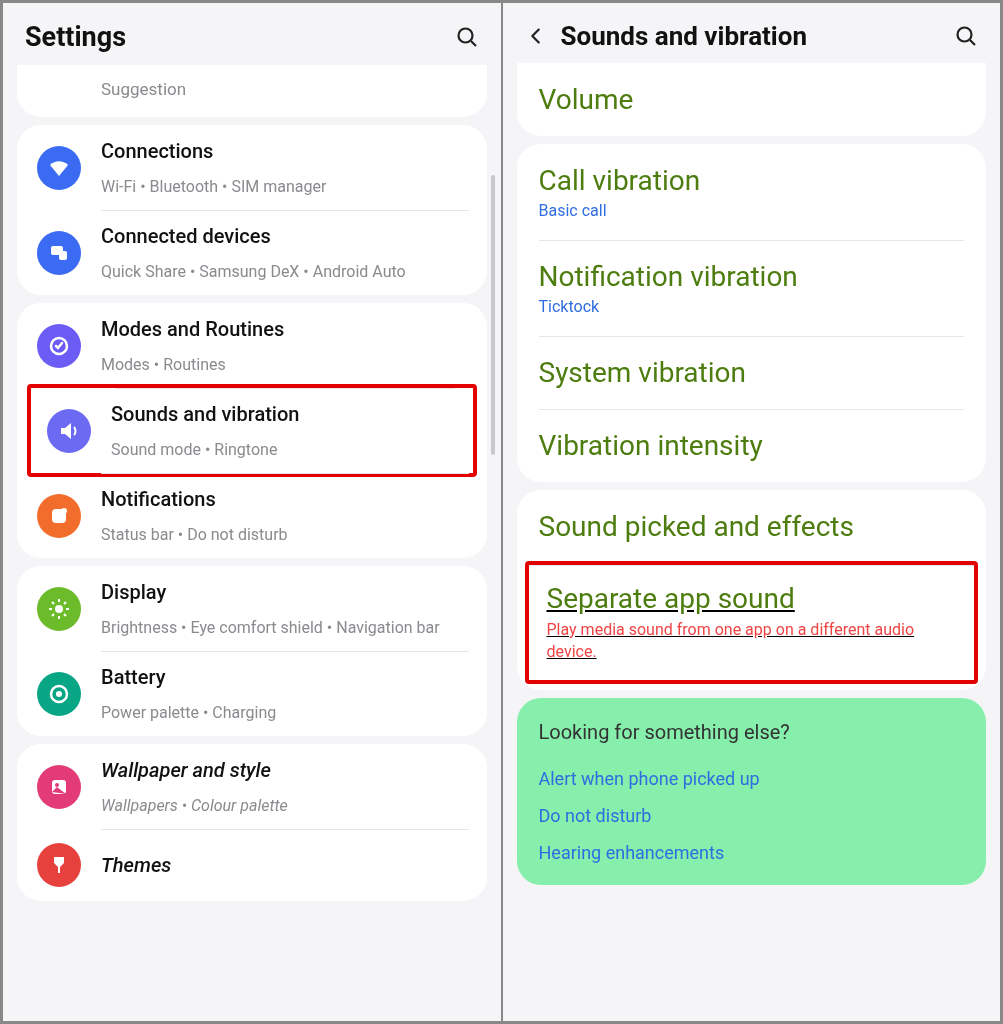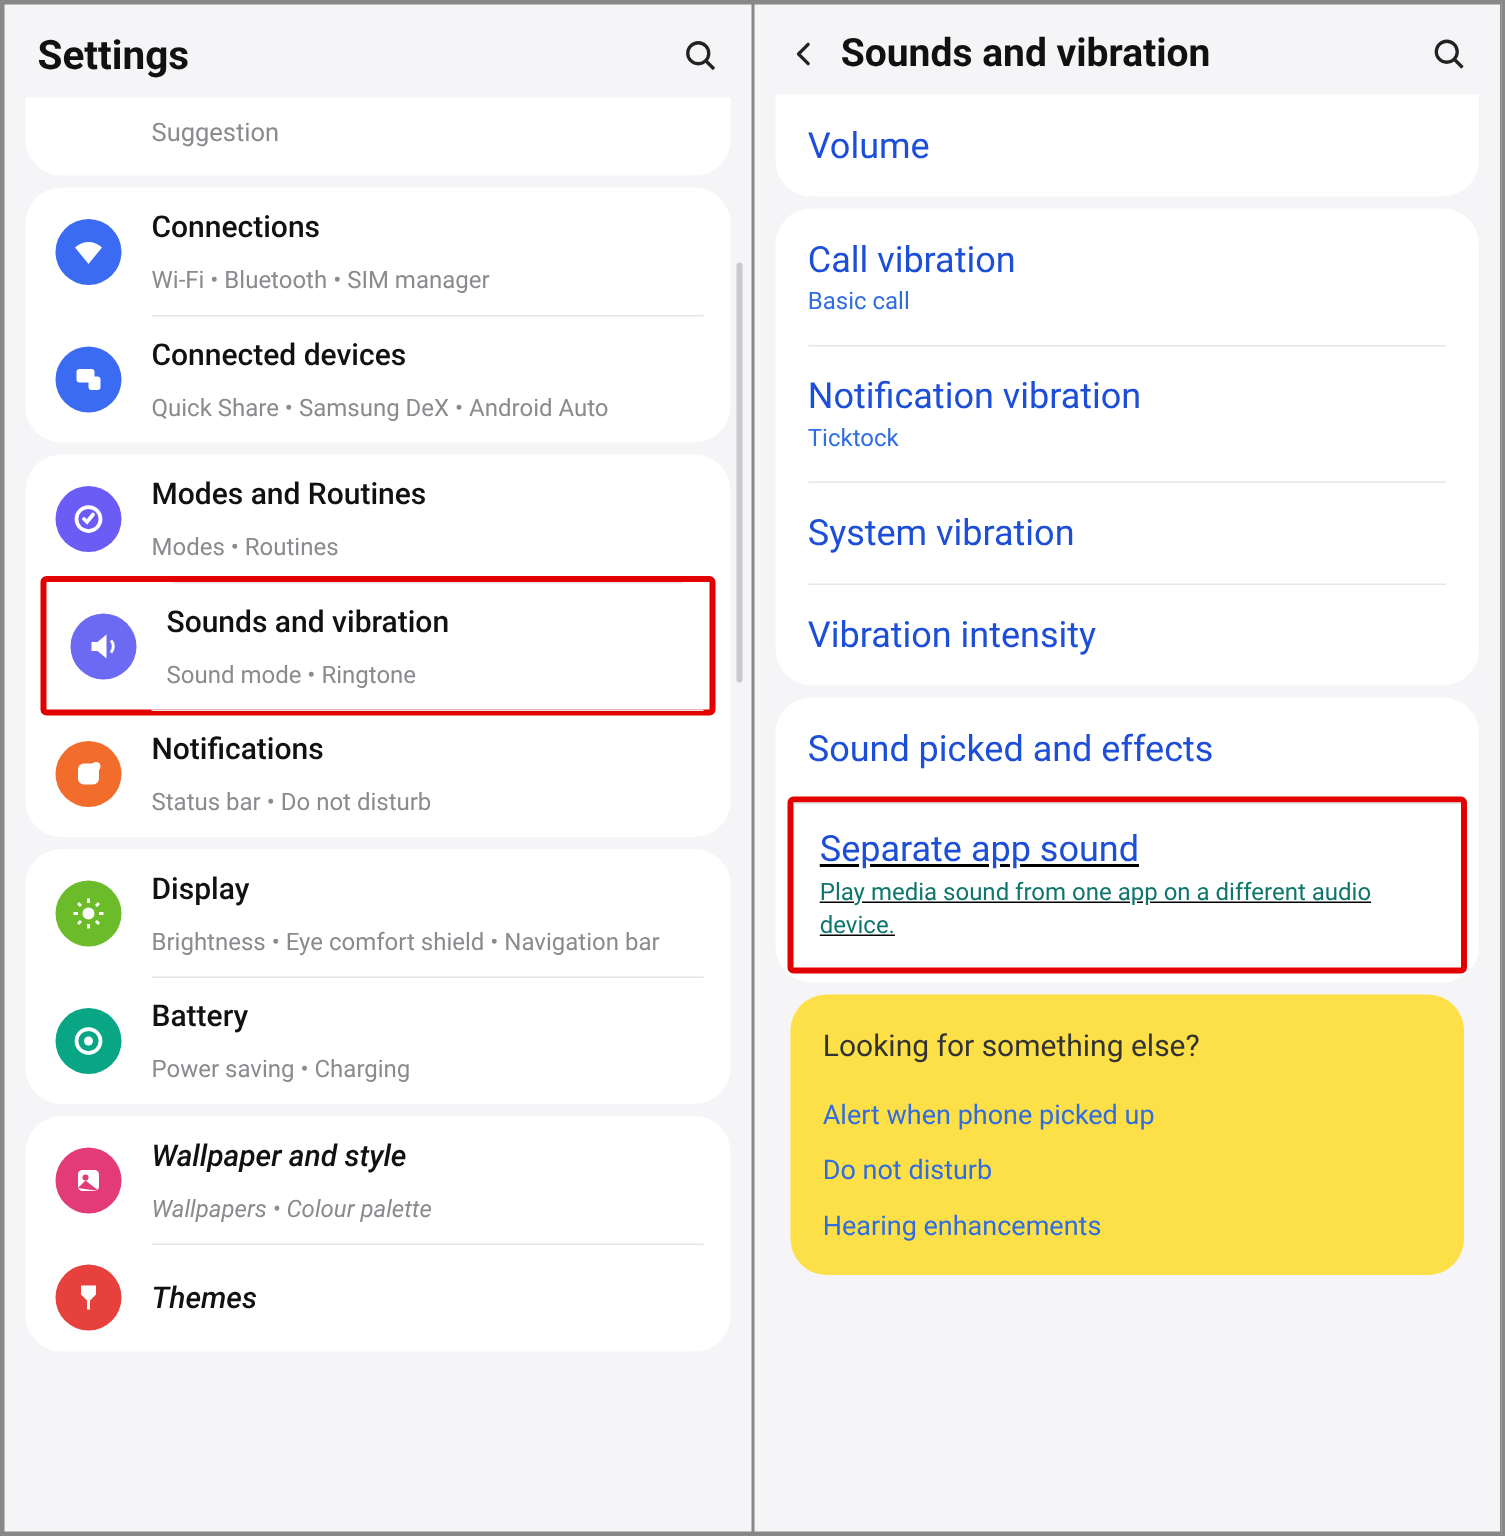--- a/index.html
+++ b/index.html
@@ -117,35 +117,35 @@
     padding: 20px 22px;
     position: relative;
   }
   .sec-row + .sec-row::before {
     content:"";
     position:absolute;
     left:22px; right:22px; top:0;
     height:1px;
     background:#e6e6ea;
   }
-  .sec-title { font-size: 24px; color: #1d4ed8; }
+  .sec-title { font-size: 28px; color: #4d7c0f; }
   .sec-sub   { font-size: 16px; margin-top: 4px; }
   .sub-blue  { color: #2f6de0; }
-  .sub-gray  { color: #0f766e; line-height: 1.35; }
+  .sub-gray  { color: #ef4444; line-height: 1.35; }
   .highlight-red2 {
     border: 4px solid #e30000;
     border-radius: 4px;
     margin: -2px 8px 6px 8px;
     text-decoration: underline;
   }
   .highlight-red2 .sec-row { padding: 16px 18px 18px 18px; }
   .suggest-card {
-    background: #fde047;
+    background: #86efac;
     border-radius: 24px;
-    margin: 8px 24px;
+    margin: 8px 14px;
     padding: 22px 22px 14px 22px;
   }
   .suggest-title { font-size: 20px; color: #333; margin-bottom: 16px; }
   .suggest-link {
     font-size: 18px;
     color: #2f6de0;
     display: block;
     padding: 8px 0;
   }
   .scroll-ind {
@@ -265,21 +265,21 @@
     </div>
     <div class="row">
       <div class="icon-wrap bg-teal">
           <svg viewBox="0 0 24 24">
             <circle cx="12" cy="12" r="8" fill="none" stroke="#fff" stroke-width="2.5"></circle>
             <circle cx="12" cy="12" r="3"></circle>
           </svg>
         </div>
       <div class="row-text">
         <div class="row-title">Battery</div>
-        <div class="row-sub">Power saving  •  Charging</div>
+        <div class="row-sub">Power palette  •  Charging</div>
       </div>
     </div>
   </div>
 
   <div class="card" style="margin-bottom:-30px;font-style:italic;">
     <div class="row">
       <div class="icon-wrap bg-pink">
           <svg viewBox="0 0 24 24">
             <rect x="5" y="5" width="14" height="14" rx="3"></rect>
             <circle cx="10" cy="10" r="2" fill="#e33b77"></circle>

